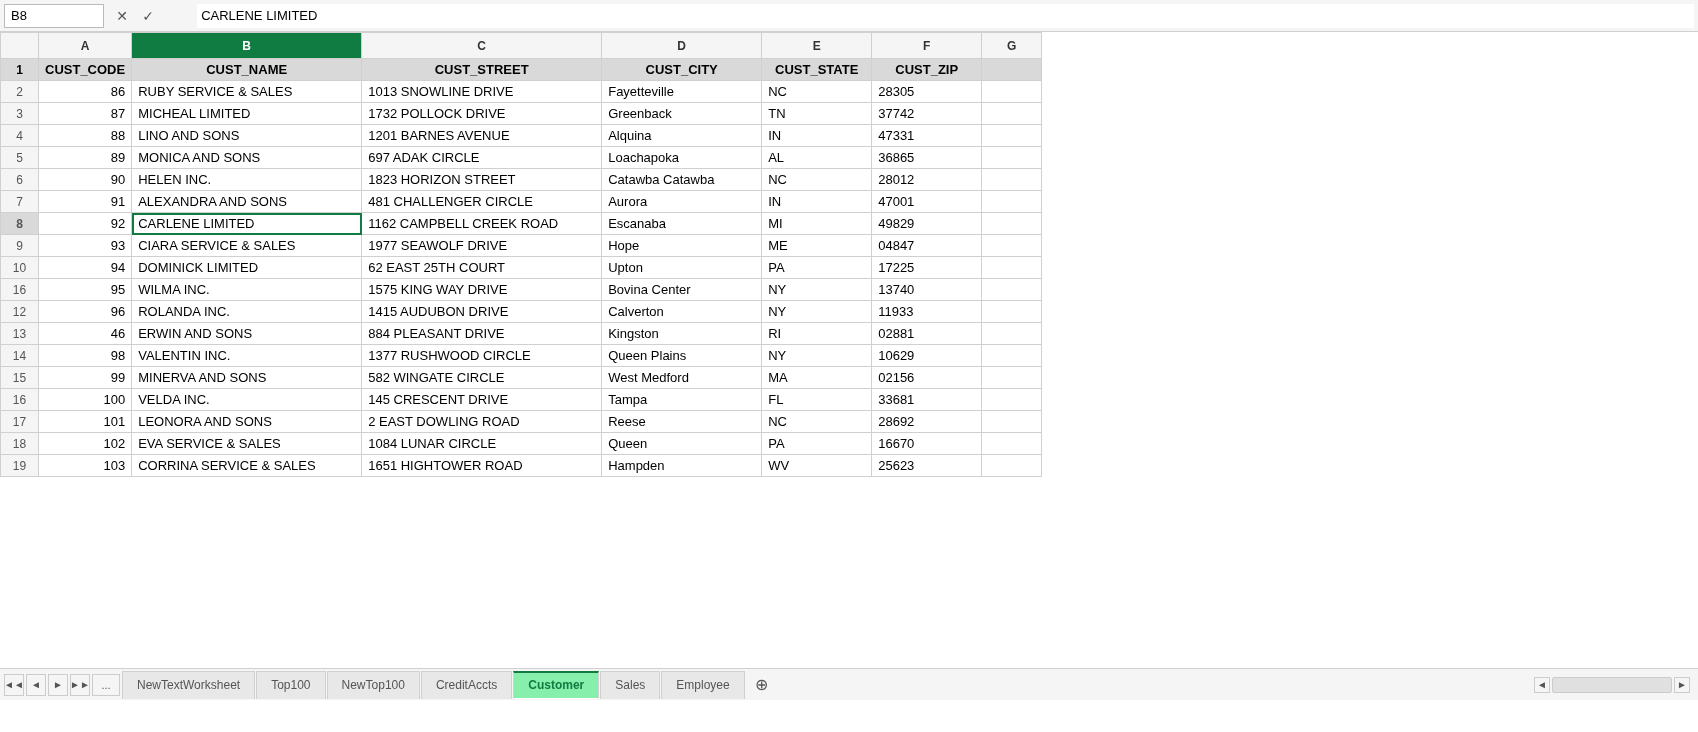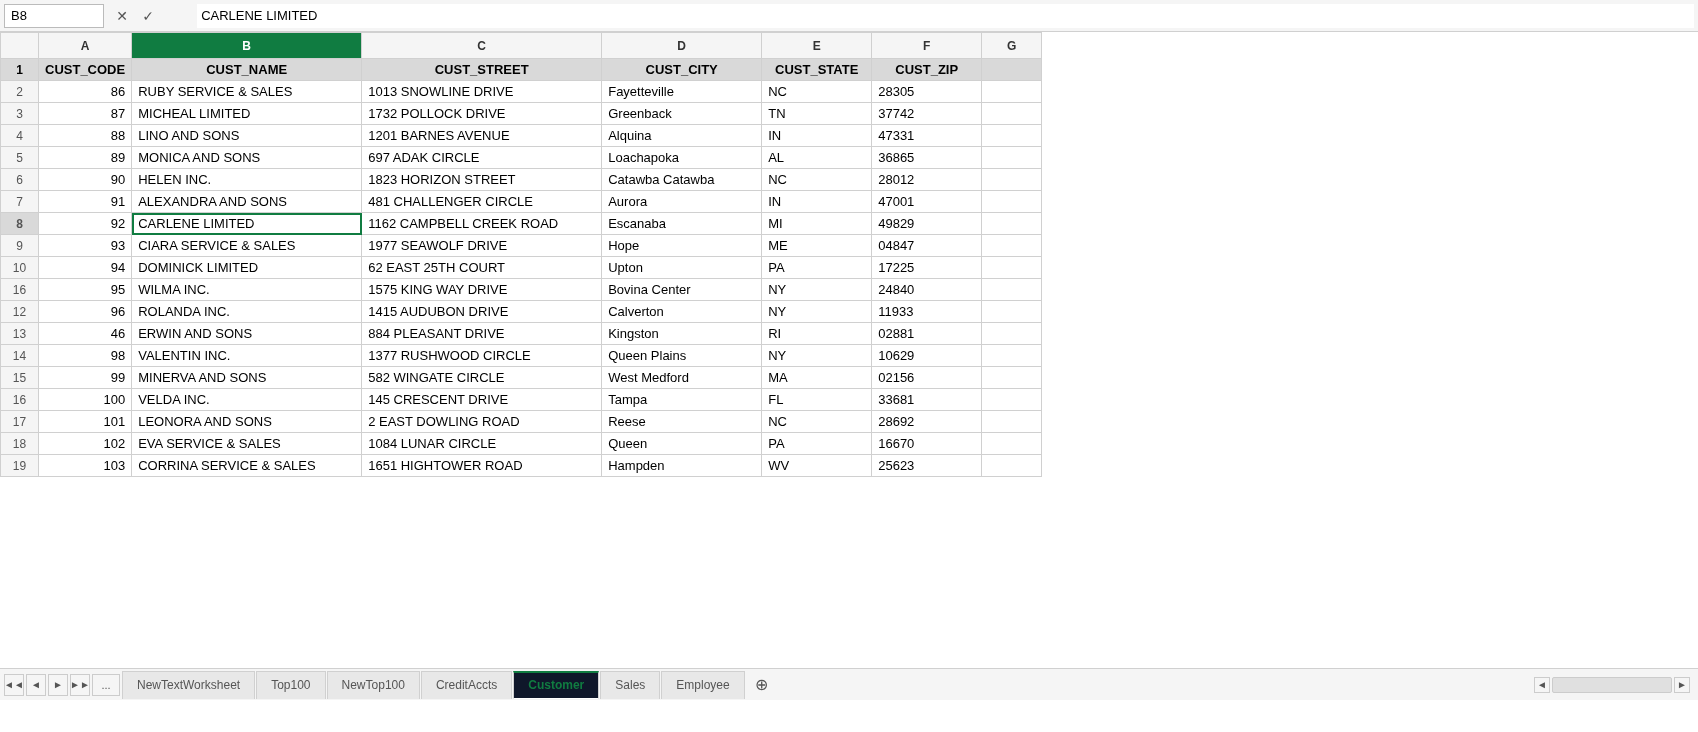--- a/index.html
+++ b/index.html
@@ -200,21 +200,21 @@
       display: flex;
       align-items: center;
       font-size: 12px;
       color: #555;
       margin-right: 1px;
       user-select: none;
       text-align: center;
     }
 
     .sheet-tab.active {
-      background: #0f172a;
+      background: #86efac;
       color: #107c41;
       font-weight: bold;
       border-top: 2px solid #107c41;
       border-bottom: 1px solid #fff;
       z-index: 1;
     }
 
     .tab-add-btn {
       width: 24px;
       height: 24px;
@@ -396,21 +396,21 @@
             <td class="text-left">17225</td>
             <td></td>
           </tr>
           <tr>
             <td class="row-num">16</td>
             <td class="num">95</td>
             <td class="text-left">WILMA INC.</td>
             <td class="text-left">1575 KING WAY DRIVE</td>
             <td class="text-left">Bovina Center</td>
             <td class="text-left">NY</td>
-            <td class="text-left">24840</td>
+            <td class="text-left">13740</td>
             <td></td>
           </tr>
           <tr>
             <td class="row-num">12</td>
             <td class="num">96</td>
             <td class="text-left">ROLANDA INC.</td>
             <td class="text-left">1415 AUDUBON DRIVE</td>
             <td class="text-left">Calverton</td>
             <td class="text-left">NY</td>
             <td class="text-left">11933</td>

